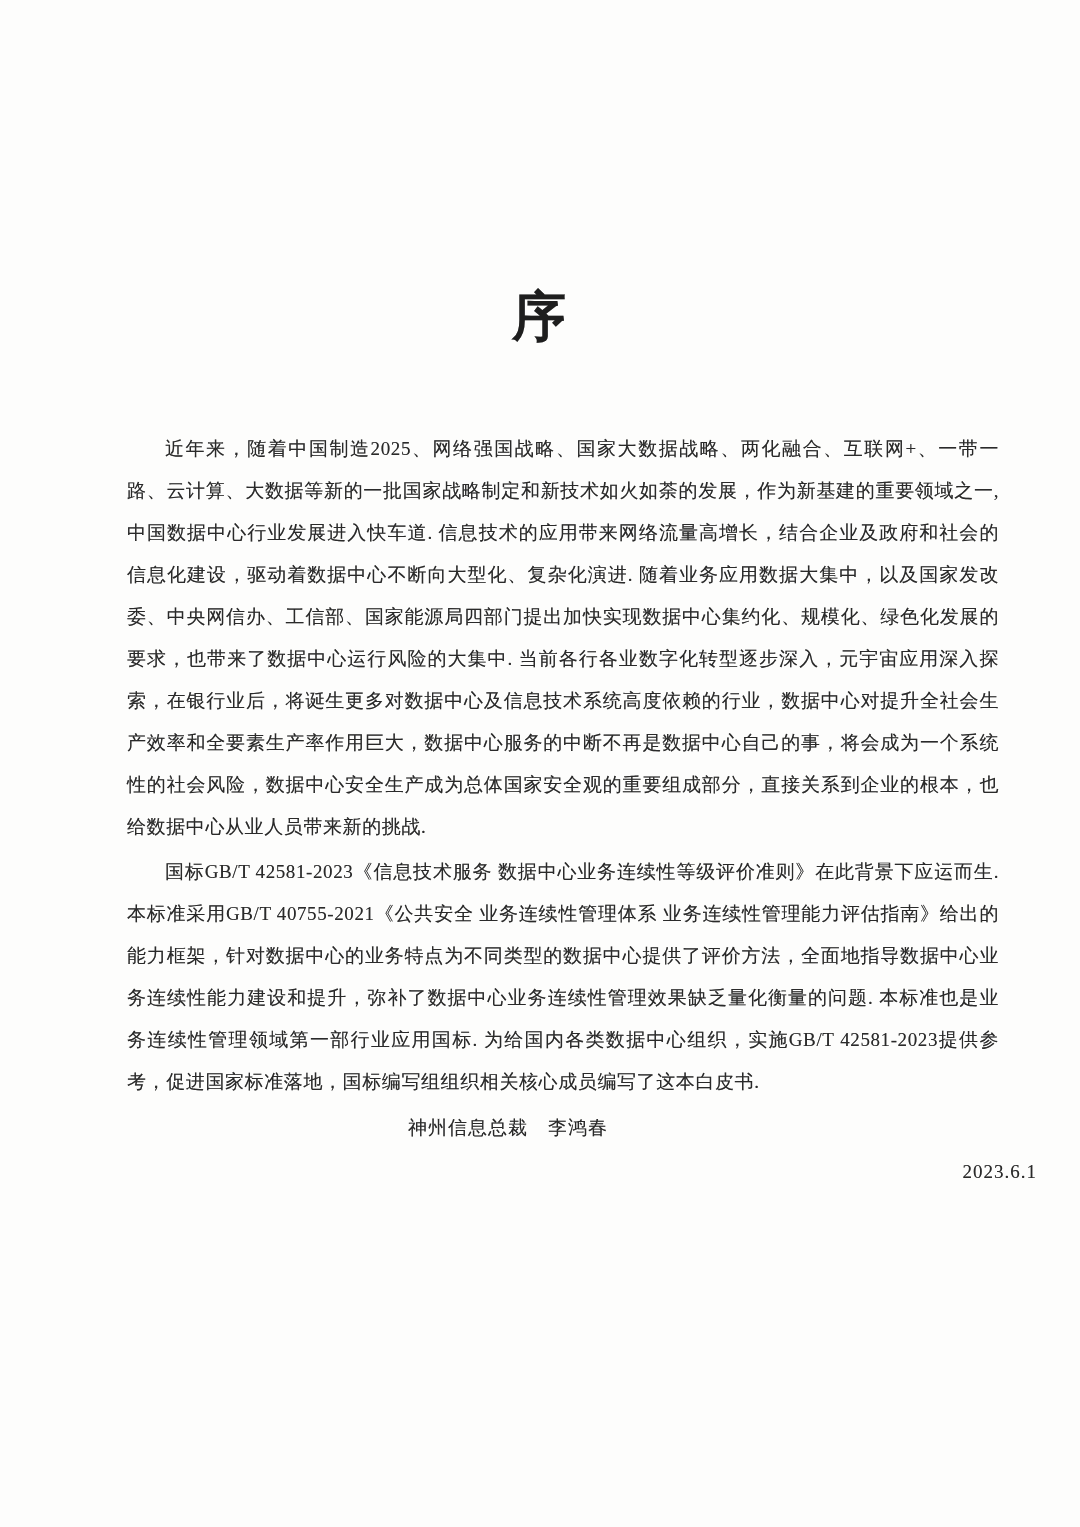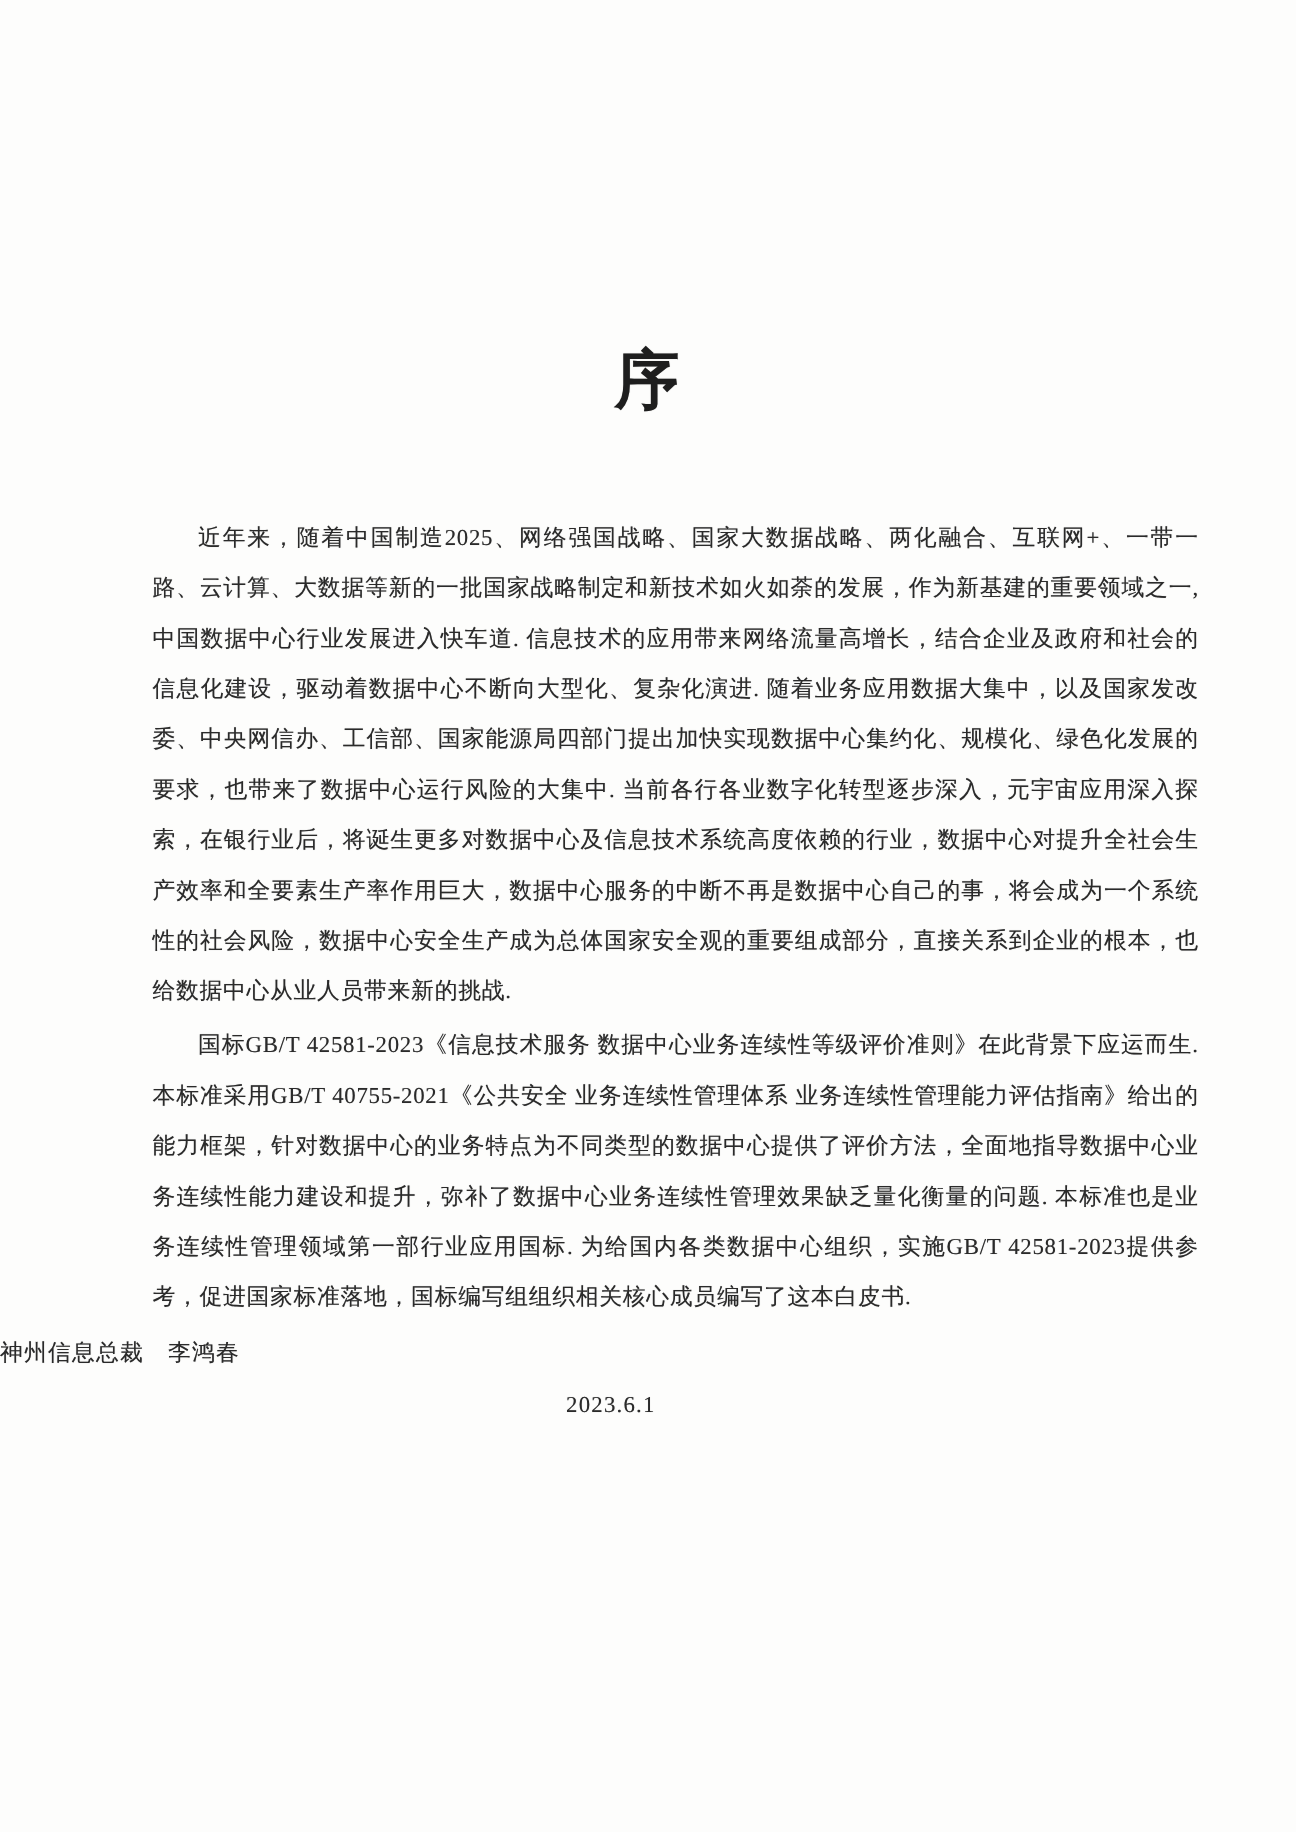--- a/index.html
+++ b/index.html
@@ -37,28 +37,28 @@
     text-justify: inter-ideograph;
   }
   .content p {
     margin: 0 0 3px 0;
     text-indent: 2em;
     word-break: break-all;
   }
   .signature-line {
     margin-top: 2px;
     padding-right: 64px;
-    text-align: left;
+    text-align: center;
     font-size: 19px;
     line-height: 44px;
     letter-spacing: 1px;
   }
   .date-line {
-    padding-right: 62px;
-    text-align: center;
+    padding-right: 43px;
+    text-align: right;
     font-size: 19px;
     line-height: 44px;
     letter-spacing: 1px;
   }
 </style>
 </head>
 <body>
 
 <div class="page">
 

